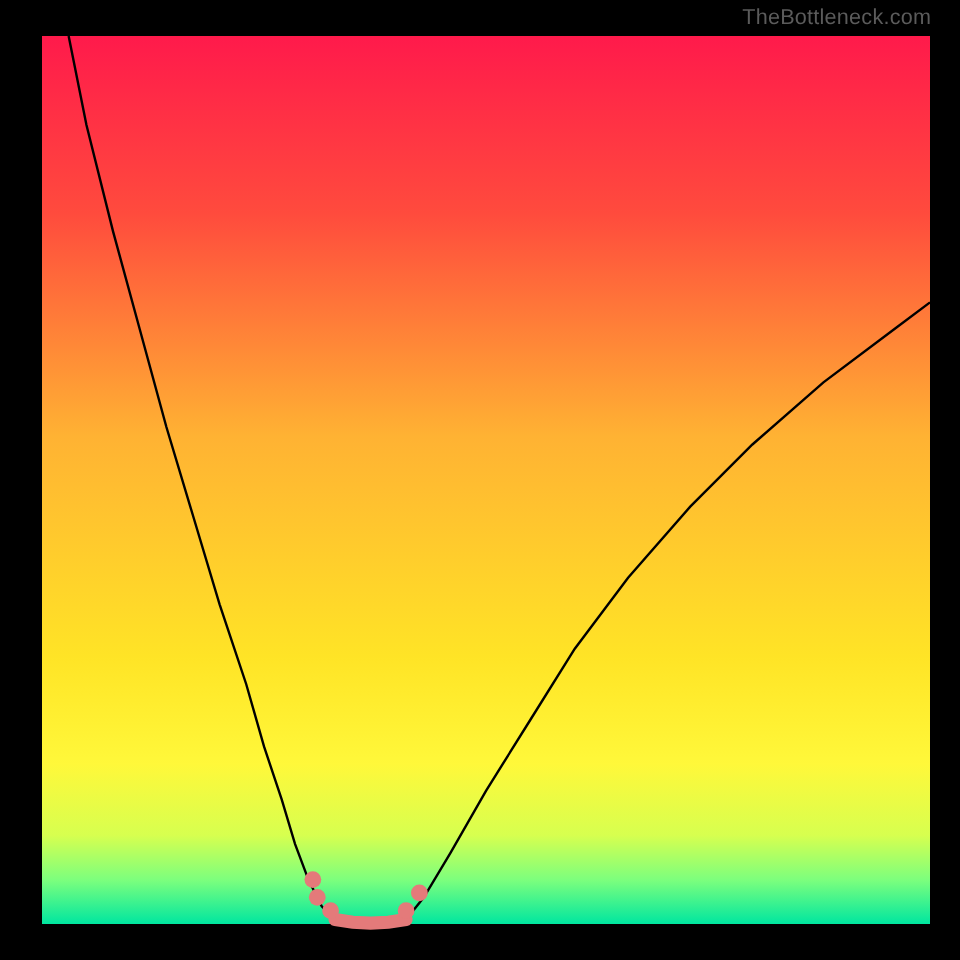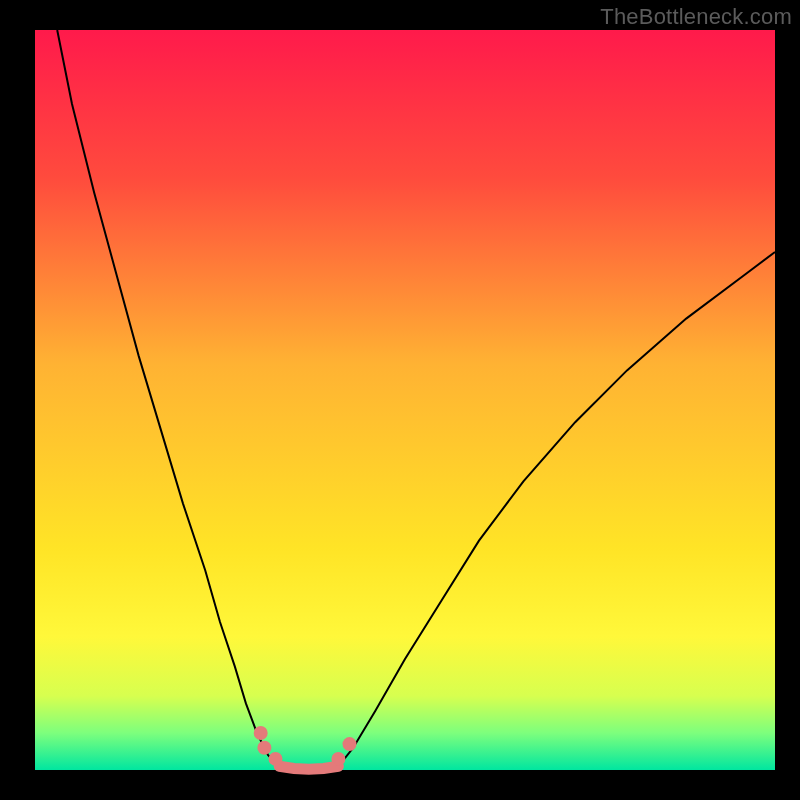--- a/index.html
+++ b/index.html
@@ -25,23 +25,23 @@
     height: 740px;
     
   }
   .gradient {
     position: absolute;
     left: 0; top: 0; right: 0; bottom: 0;
   }
   .watermark {
     position: absolute;
     top: 4px;
-    right: 8px;
+    right: 24px;
     color: #5b5b5b;
-    font-size: 22px;
+    font-size: 18px;
     font-weight: 500;
     letter-spacing: 0.2px;
   }
   svg.curve {
     position: absolute;
     left: 0; top: 0;
     width: 740px; height: 740px;
     overflow: visible;
   }
 </style>

